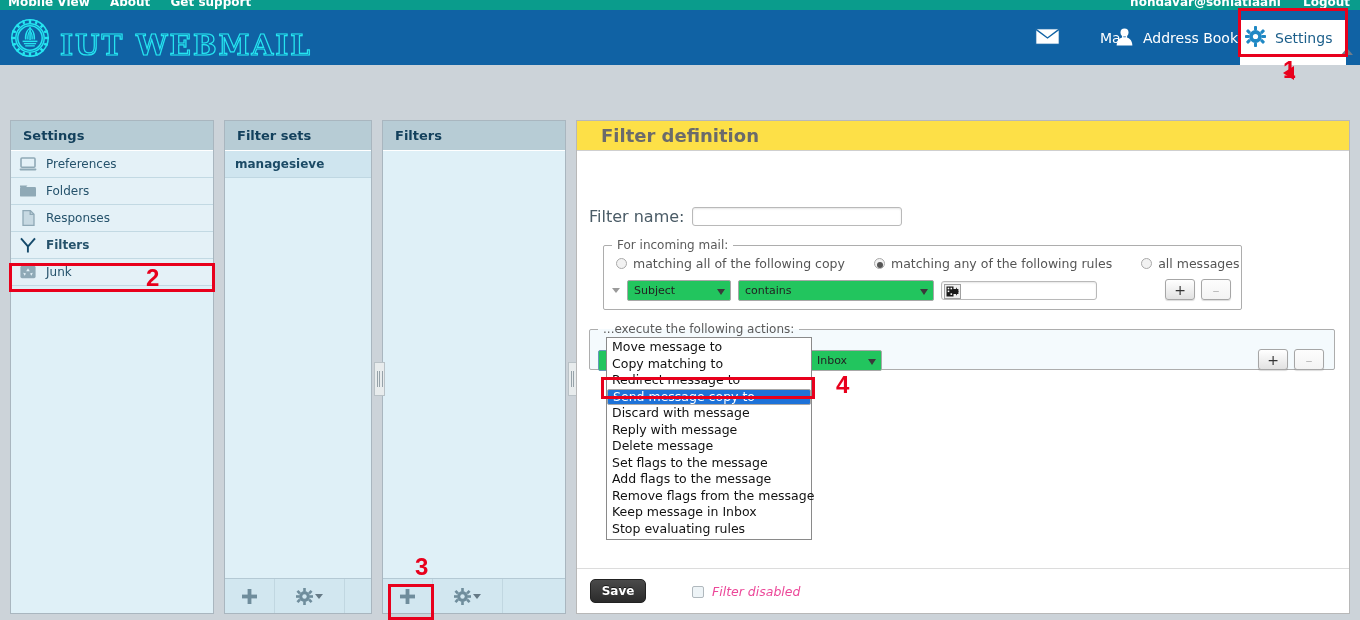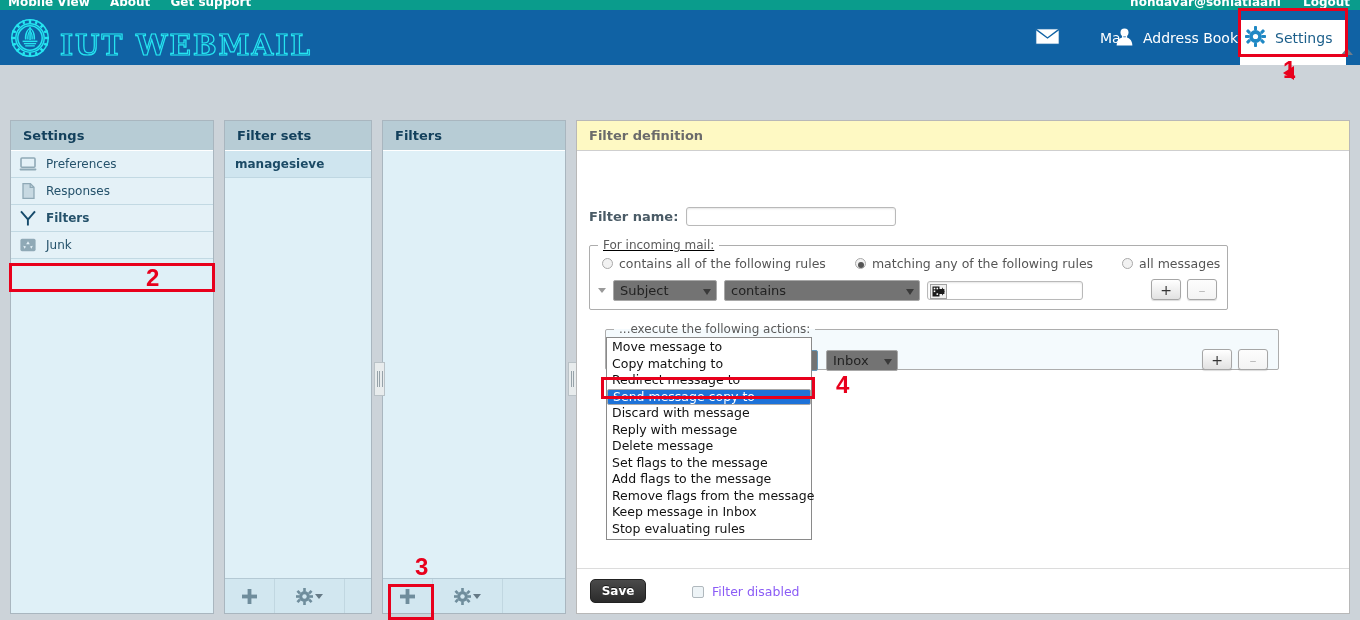--- a/index.html
+++ b/index.html
@@ -143,56 +143,56 @@
   .splitter i { display:block; width:1px; height:16px; background:#96a2a9; }
   #split-1 { left:374px; }
   #split-2 { left:568px; }
 
   
   #col-def {
     position:absolute; left:576px; top:120px; width:774px; height:494px;
     background:#ffffff; border:1px solid #b8b8b8;
   }
   #def-head {
-    height:30px; line-height:30px; padding-left:12px;
-    background:#fef9c3; color:#6b6b6b; font-weight:bold; font-size:13px;
+    height:30px; line-height:30px; padding-left:24px;
+    background:#fde047; color:#6b6b6b; font-weight:bold; font-size:18px;
     border-bottom:1px solid #cfcfcf;
   }
   #def-body { position:relative; height:462px; }
 
   #filtername-row { position:absolute; left:12px; top:56px; display:flex; align-items:center; gap:8px; }
-  #filtername-row label { font-weight:bold; color:#4a5b66; font-size:13px; }
+  #filtername-row label { font-weight:normal; color:#4a5b66; font-size:16px; }
   .txt-input {
     height:19px; border:1px solid #b9b9b9; border-radius:3px; background:#fff;
     font-family:"DejaVu Sans", sans-serif; font-size:12px; padding:0 4px;
     box-shadow:inset 0 1px 2px rgba(0,0,0,.10);
   }
   #filter-name-input { width:210px; }
 
   fieldset.fs {
     position:absolute; margin:0; padding:0;
     border:1px solid #adadad; border-radius:2px;
   }
   fieldset.fs > legend { margin-left:8px; padding:0 5px; color:#5a5a5a; font-size:12px; }
 
-  #fs-incoming { left:12px; top:87px; width:639px; height:72px;text-decoration:underline; }
-  #fs-actions  { left:28px; top:171px; width:674px; height:48px; background:#f4fafd; }
+  #fs-incoming { left:26px; top:87px; width:639px; height:72px; }
+  #fs-actions  { left:12px; top:171px; width:746px; height:48px; background:#f4fafd; }
 
   .radio-row { position:absolute; left:12px; top:4px; display:flex; align-items:center; gap:6px;
                color:#555; font-size:12.5px; }
   .radio-row .gap { width:17px; }
   .rad { width:11px; height:11px; border-radius:50%; border:1px solid #a9a9a9;
          background:#f2f2f2; position:relative; display:inline-block; }
   .rad.on::after { content:""; position:absolute; left:2.5px; top:2.5px;
                    width:6px; height:6px; border-radius:50%; background:#555; }
 
   .rule-row { position:absolute; left:8px; top:28px; display:flex; align-items:center; gap:7px; }
   .sel {
-    height:21px; border:1px solid #a8a8a8; background:#737373; border-radius:2px;
-    font-family:"DejaVu Sans", sans-serif; font-size:13px; color:#222;
+    height:21px; border:1px solid #a8a8a8; background:#22c55e; border-radius:2px;
+    font-family:"DejaVu Sans", sans-serif; font-size:11px; color:#222;
     display:flex; align-items:center; padding:0 6px; position:relative;
   }
   .sel .sel-caret { position:absolute; right:5px; top:50%; margin-top:-2px;
                     width:0;height:0;border-left:4.5px solid transparent;
                     border-right:4.5px solid transparent;border-top:6px solid #3a3a3a; }
   #sel-header { width:104px; }
   #sel-op     { width:196px; }
   .small-caret { width:0;height:0;border-left:4px solid transparent;
                  border-right:4px solid transparent;border-top:5px solid #9a9a9a; }
   #rule-value-wrap { position:relative; }
@@ -235,21 +235,21 @@
   #def-footer { position:absolute; left:0; right:0; bottom:0; height:45px;
                 border-top:1px solid #dcdcdc; background:#ffffff; }
   #save-btn {
     position:absolute; left:13px; top:10px; width:56px; height:24px;
     background:linear-gradient(#4a4a4a,#2b2b2b); border:1px solid #222;
     border-radius:5px; color:#ffffff; font-weight:bold; font-size:12px;
     display:flex; align-items:center; justify-content:center;
     text-shadow:0 -1px 0 rgba(0,0,0,.6);
   }
   #disabled-row { position:absolute; left:115px; top:15px; display:flex;
-                  align-items:center; gap:8px; color:#8b5cf6; font-size:12.5px; }
+                  align-items:center; gap:8px; color:#ec4899; font-size:12.5px;font-style:italic; }
   .chk { width:12px; height:12px; border:1px solid #b0b8bd; background:#eef4f7; border-radius:2px; }
 </style>
 </head>
 <body>
 
 <div id="topbar">
   <div class="tb-left">
     <span>Mobile View</span>
     <span>About</span>
     <span>Get support</span>
@@ -357,20 +357,29 @@
   <div class="set-item">
     <span class="set-ico">
       <svg width="18" height="18" viewBox="0 0 18 18">
         <rect x="2" y="3" width="14" height="9.2" rx="1" fill="none" stroke="#8fa9b6" stroke-width="1.6"></rect>
         <rect x="0.6" y="13.4" width="16.8" height="2" rx="0.8" fill="#8fa9b6"></rect>
       </svg>
     </span>
     <span>Preferences</span>
   </div>
 
+  <div class="set-item">
+    <span class="set-ico">
+      <svg width="18" height="18" viewBox="0 0 18 18">
+        <path d="M1 5.2 L7 5.2 L8.4 3.4 L1 3.4 Z" fill="#8fa9b6"></path>
+        <rect x="1" y="5" width="16" height="9.6" rx="1.2" fill="#8fa9b6"></rect>
+      </svg>
+    </span>
+    <span>Folders</span>
+  </div>
 
 
   <div class="set-item">
     <span class="set-ico">
       <svg width="18" height="18" viewBox="0 0 18 18">
         <path d="M4 1.6 H11.4 L15 5.2 V16.4 H4 Z" fill="#c7d9e2" stroke="#8fa9b6" stroke-width="1.3"></path>
         <path d="M11.2 1.8 V5.4 H14.8" fill="none" stroke="#8fa9b6" stroke-width="1.3"></path>
       </svg>
     </span>
     <span>Responses</span>
@@ -495,21 +504,21 @@
     <div id="filtername-row">
       <label>Filter name:</label>
       <input class="txt-input" id="filter-name-input" type="text" value="" style="">
     </div>
 
     <fieldset class="fs" id="fs-incoming">
       <legend>For incoming mail:</legend>
 
       <div class="radio-row">
         <span class="rad"></span>
-        <span>contains all of the following rules</span>
+        <span>matching all of the following copy</span>
         <span class="gap"></span>
         <span class="rad on"></span>
         <span>matching any of the following rules</span>
         <span class="gap"></span>
         <span class="rad"></span>
         <span>all messages</span>
       </div>
 
       <div class="rule-row">
         <span class="small-caret"></span>

